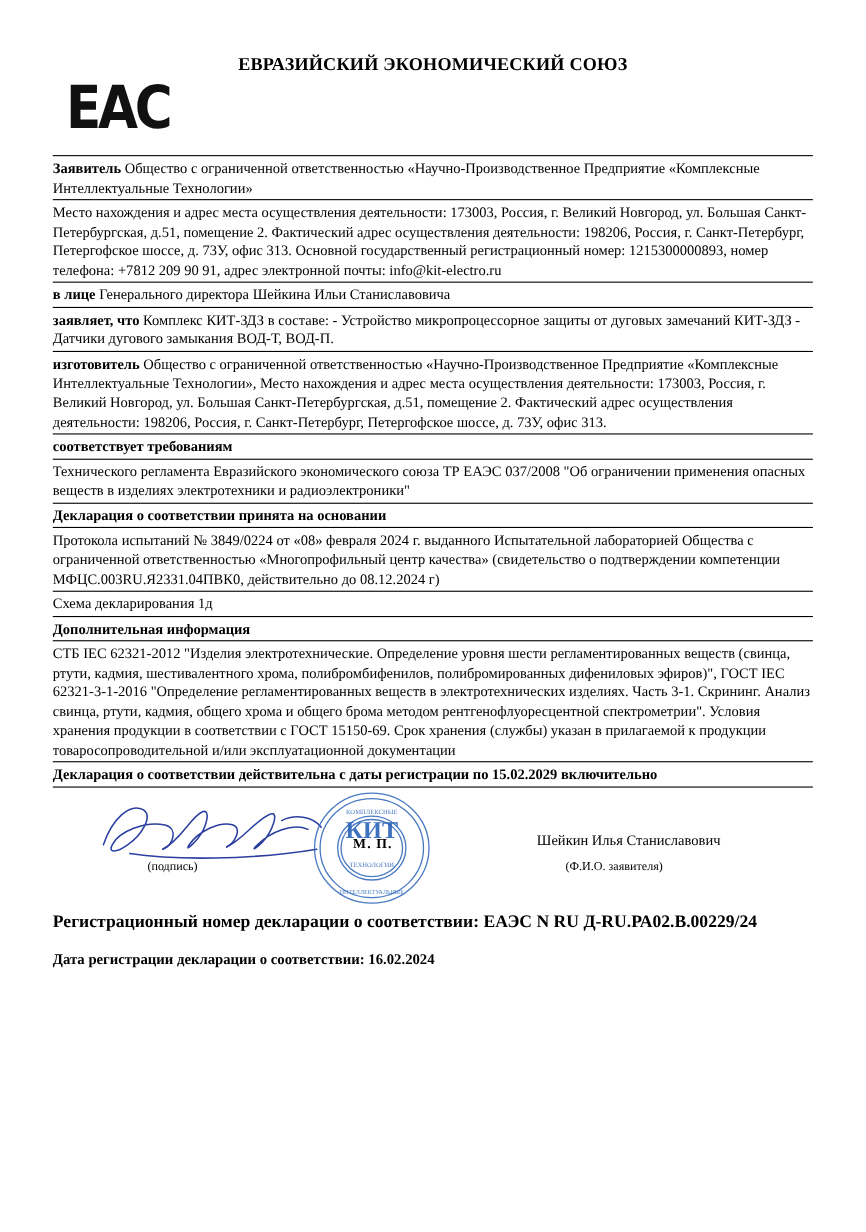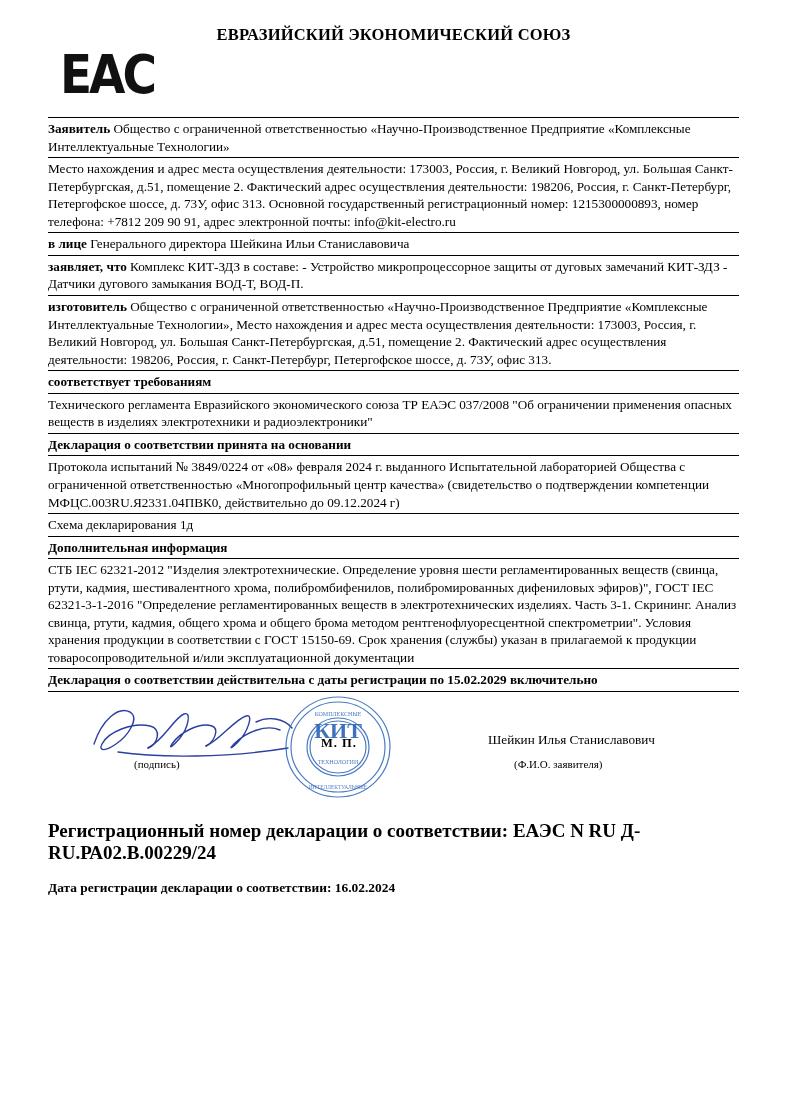--- a/index.html
+++ b/index.html
@@ -13,21 +13,21 @@
     font-family: "Liberation Serif", serif;
     color: #000000;
     position: relative;
     overflow: hidden;
   }
   .page {
     position: relative;
     width: 787px;
     height: 897px;
     box-sizing: border-box;
-    padding: 24px 48px 0 48px;
+    padding: 48px 48px 0 48px;
   }
   .title-block {
     text-align: center;
     font-weight: bold;
     font-size: 16.5px;
     line-height: 1.28;
     letter-spacing: 0.2px;
   }
   .title-line2 { }
   .eac-row {
@@ -112,22 +112,21 @@
   }
   .stamp {
     position: absolute;
     left: 222px;
     top: 0px;
     width: 136px;
     height: 106px;
   }
   .footer-line {
     font-weight: bold;
-    font-size: 19px;
-    margin-top: 14px;
+    font-size: 16px;
   }
   .footer-line2 {
     font-weight: bold;
     font-size: 13.4px;
     margin-top: 16px;
   }
 </style>
 </head>
 <body>
 
@@ -165,21 +164,21 @@
       <span>Общество с ограниченной ответственностью «Научно-Производственное Предприятие «Комплексные Интеллектуальные Технологии», Место нахождения и адрес места осуществления деятельности: 173003, Россия, г. Великий Новгород, ул. Большая Санкт-Петербургская, д.51, помещение 2. Фактический адрес осуществления деятельности: 198206, Россия, г. Санкт-Петербург, Петергофское шоссе, д. 73У, офис 313.</span>
     </div>
 
 
     <div class="rule sec-head">соответствует требованиям</div>
 
     <div class="row rule para">Технического регламента Евразийского экономического союза ТР ЕАЭС 037/2008 "Об ограничении применения опасных веществ в изделиях электротехники и радиоэлектроники"</div>
 
     <div class="rule sec-head">Декларация о соответствии принята на основании</div>
 
-    <div class="row rule para">Протокола испытаний № 3849/0224 от «08» февраля 2024 г. выданного Испытательной лабораторией Общества с ограниченной ответственностью «Многопрофильный центр качества» (свидетельство о подтверждении компетенции  МФЦС.003RU.Я2331.04ПВК0, действительно до 09.12.2024 г)</div>
+    <div class="row rule para">Протокола испытаний № 3849/0224 от «08» февраля 2024 г. выданного Испытательной лабораторией Общества с ограниченной ответственностью «Многопрофильный центр качества» (свидетельство о подтверждении компетенции  МФЦС.003RU.Я2331.04ПВК0, действительно до 08.12.2024 г)</div>
 
     <div class="row rule para">Схема декларирования 1д</div>
 
     <div class="rule sec-head">Дополнительная информация</div>
 
     <div class="row rule para">СТБ IEC 62321-2012 "Изделия электротехнические. Определение уровня шести регламентированных веществ (свинца, ртути, кадмия, шестивалентного хрома, полибромбифенилов, полибромированных дифениловых эфиров)", ГОСТ IEC 62321-3-1-2016 "Определение регламентированных веществ в электротехнических изделиях. Часть 3-1. Скрининг. Анализ свинца, ртути, кадмия, общего хрома и общего брома методом рентгенофлуоресцентной спектрометрии". Условия хранения продукции в соответствии с ГОСТ 15150-69. Срок хранения (службы) указан в прилагаемой к продукции товаросопроводительной и/или эксплуатационной документации</div>
 
     <div class="row rule b para">Декларация о соответствии действительна с даты регистрации по 15.02.2029 включительно</div>
 
     <div class="rule"></div>

